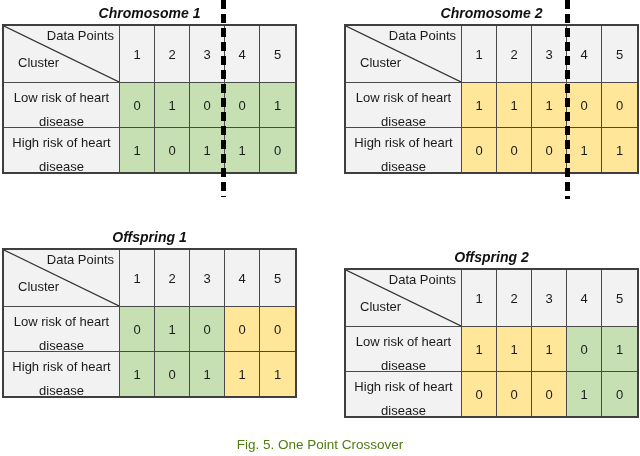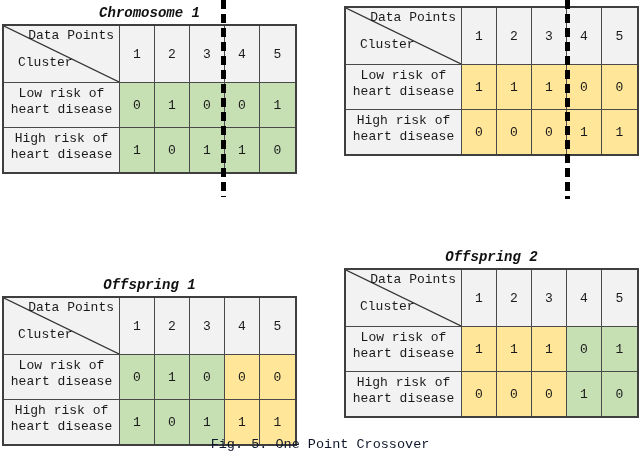--- a/index.html
+++ b/index.html
@@ -1,23 +1,23 @@
 <!DOCTYPE html>
 <html><head>
 <meta charset="utf-8">
 <style>
   html,body { margin:0; padding:0; background:#ffffff; }
   .page {
     position:relative; width:640px; height:456px; background:#ffffff;
-    font-family:Liberation Mono, monospace; color:#1a1a1a; overflow:hidden;
+    font-family:Liberation Sans, sans-serif; color:#1a1a1a; overflow:hidden;
   }
   .panel { position:absolute; width:295px; }
   .pos-0 { left:2px;   top:4px; }
   .pos-1 { left:344px; top:4px; }
-  .pos-2 { left:2px;   top:228px;margin-top:48px; }
+  .pos-2 { left:2px;   top:228px; }
   .pos-3 { left:344px; top:228px;margin-top:20px; }
 
   .panel-title {
     height:18px; line-height:18px; text-align:center;
     font-weight:bold; font-style:italic; font-size:14px; color:#111;
   }
   .gtable {
     margin-top:2px; box-sizing:border-box; width:295px;
     border:2px solid #3f3f3f; background:#c4b5fd;
     display:grid;
@@ -33,37 +33,37 @@
   .cell.last-row { border-bottom:none; }
   .hdr-bg { background:var(--header-bg, #f2f2f2); }
   .diag-cell { position:relative; }
   .diag-cell svg { position:absolute; left:0; top:0; width:100%; height:100%; }
   .dp-label { position:absolute; top:2px; right:5px; }
   .cl-label { position:absolute; bottom:12px; left:14px; }
   .col-head, .val-cell {
     display:flex; align-items:center; justify-content:center;
   }
   .row-label {
-    text-align:center; padding:3px 6px 0 6px; line-height:16px;
+    text-align:center; padding:3px 6px 0 6px; line-height:24px;
   }
   .val-green  { background:var(--green,  #c6e0b4); }
   .val-yellow { background:var(--yellow, #ffe699); }
 
   .cut-line {
     position:absolute; width:5px; top:0;
     background:repeating-linear-gradient(to bottom,
       var(--cut, #000) 0px, var(--cut, #000) 9px,
       transparent 9px, transparent 14px);
   }
   .cut-pos-0 { left:221px; height:197px; }
   .cut-pos-1 { left:565px; height:199px; }
 
   .caption {
     position:absolute; left:0; right:0; top:437px;
-    text-align:center; font-size:13.5px; color:#0f172a;
+    text-align:center; font-size:13.5px; color:#4d7c0f;
   }
 </style>
 </head>
 <body>
 
 <div class="page" style="--green: #c6e0b4; --yellow: #ffe699; --header-bg: #f2f2f2; --cut: #000000;">
   <div id="panels">
       <div class="panel pos-0">
         <div class="panel-title">Chromosome 1</div>
         <div class="gtable">
@@ -87,20 +87,21 @@
           <div class="cell val-cell val-green last-col">1</div>
           <div class="cell row-label hdr-bg last-row">High risk of heart disease</div>
           <div class="cell val-cell val-green last-row">1</div>
           <div class="cell val-cell val-green last-row">0</div>
           <div class="cell val-cell val-green last-row">1</div>
           <div class="cell val-cell val-green last-row">1</div>
           <div class="cell val-cell val-green last-row last-col">0</div>
         </div>
       </div>
       <div class="panel pos-1">
+        <div class="panel-title">Chromosome 2</div>
         <div class="gtable">
           <div class="cell diag-cell hdr-bg">
             <svg viewBox="0 0 116 57" preserveAspectRatio="none">
               <line x1="0" y1="0" x2="116" y2="57" stroke="#333" stroke-width="1.2"></line>
             </svg>
             <span class="dp-label">Data Points</span>
             <span class="cl-label">Cluster</span>
           </div>
           <div class="cell col-head hdr-bg">1</div>
           <div class="cell col-head hdr-bg">2</div>

